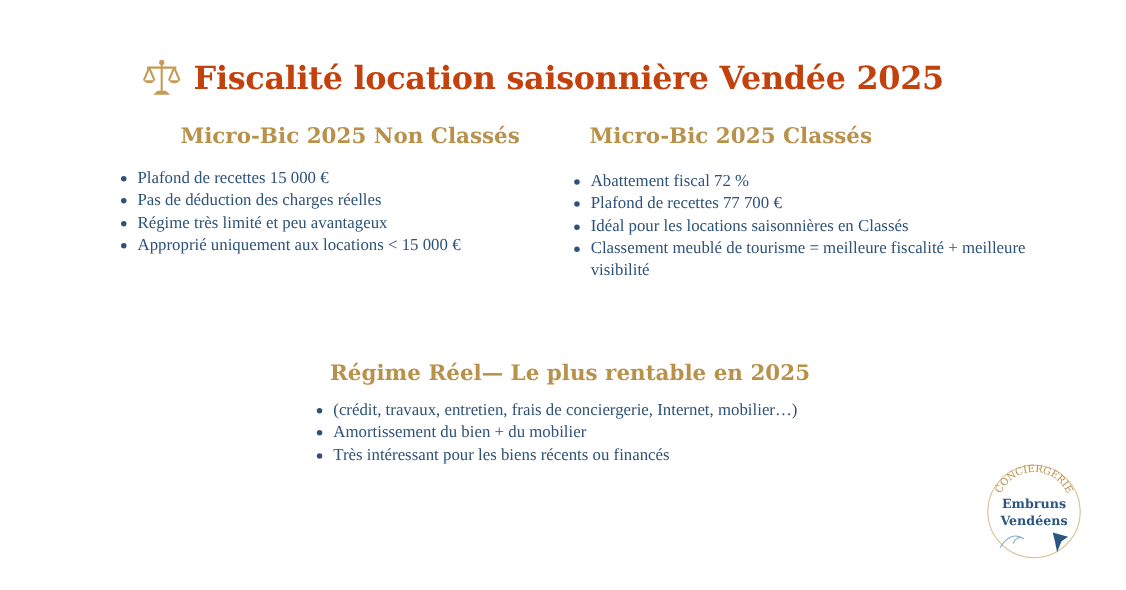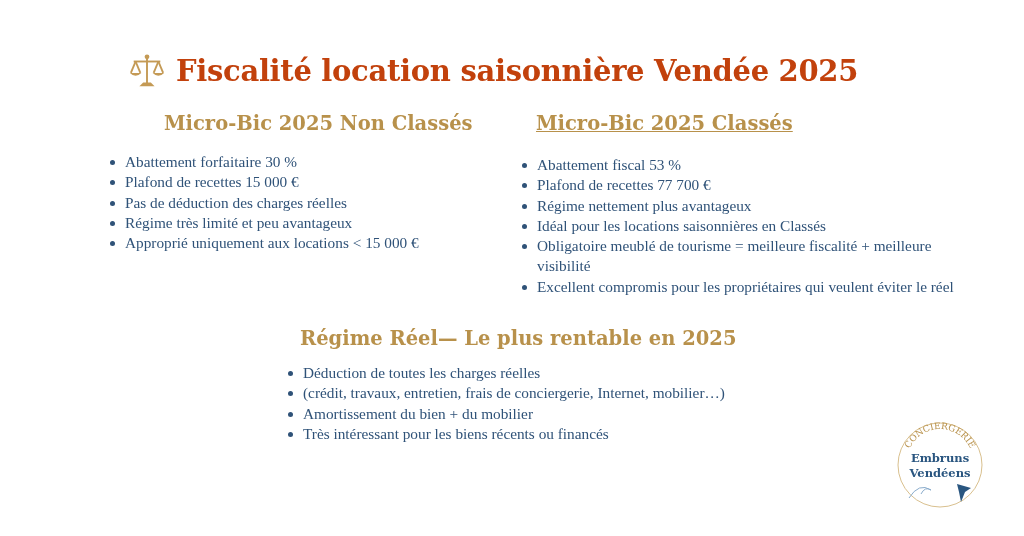--- a/index.html
+++ b/index.html
@@ -29,40 +29,36 @@
     <path d="M2 22 Q8 28 14 22 Z" fill="#c49a55"></path>
     <path d="M26 22 Q32 28 38 22 Z" fill="#c49a55"></path>
     <circle cx="20" cy="5" r="2.5" fill="#c49a55"></circle>
     <path d="M12 36 L28 36 L24 32 L16 32 Z" fill="#c49a55"></path>
   </svg>
   <h1>Fiscalité location saisonnière Vendée 2025</h1>
 </div>
 
 <h2 class="h2" style="left:122px;top:112px;margin-left:42px;">Micro-Bic 2025 Non Classés</h2>
 <ul style="left:104px;top:152px;">
-  <li>Abattement forfaitaire 30 %</li>
   <li>Plafond de recettes 15 000 €</li>
   <li>Pas de déduction des charges réelles</li>
   <li>Régime très limité et peu avantageux</li>
   <li>Approprié uniquement aux locations &lt; 15 000 €</li>
 </ul>
 
-<h2 class="h2" style="left:536px;top:112px;text-decoration:underline;">Micro-Bic 2025 Classés</h2>
+<h2 class="h2" style="left:536px;top:112px;">Micro-Bic 2025 Classés</h2>
 <ul style="left:516px;top:155px;width:450px;">
-  <li>Abattement fiscal 53 %</li>
+  <li>Abattement fiscal 72 %</li>
   <li>Plafond de recettes 77 700 €</li>
-  <li>Régime nettement plus avantageux</li>
   <li>Idéal pour les locations saisonnières en Classés</li>
-  <li>Obligatoire meublé de tourisme = meilleure fiscalité + meilleure visibilité</li>
-  <li>Excellent compromis pour les propriétaires qui veulent éviter le réel</li>
+  <li>Classement meublé de tourisme = meilleure fiscalité + meilleure visibilité</li>
 </ul>
 
 <h2 class="h2" style="left:300px;top:327px;">Régime Réel— Le plus rentable en 2025</h2>
 <ul style="left:282px;top:363px;">
-  <li>Déduction de toutes les charges réelles</li>
   <li> (crédit, travaux, entretien, frais de conciergerie, Internet, mobilier…)</li>
   <li>Amortissement du bien + du mobilier</li>
   <li>Très intéressant pour les biens récents ou financés</li>
 </ul>
 
 <div class="logo">
   <svg width="90" height="90" viewBox="0 0 90 90">
     <circle cx="45" cy="45" r="42" fill="none" stroke="#d9c08e" stroke-width="1"></circle>
     <defs>
         <path id="arc" d="M12 42 A33 33 0 0 1 78 42"></path>

